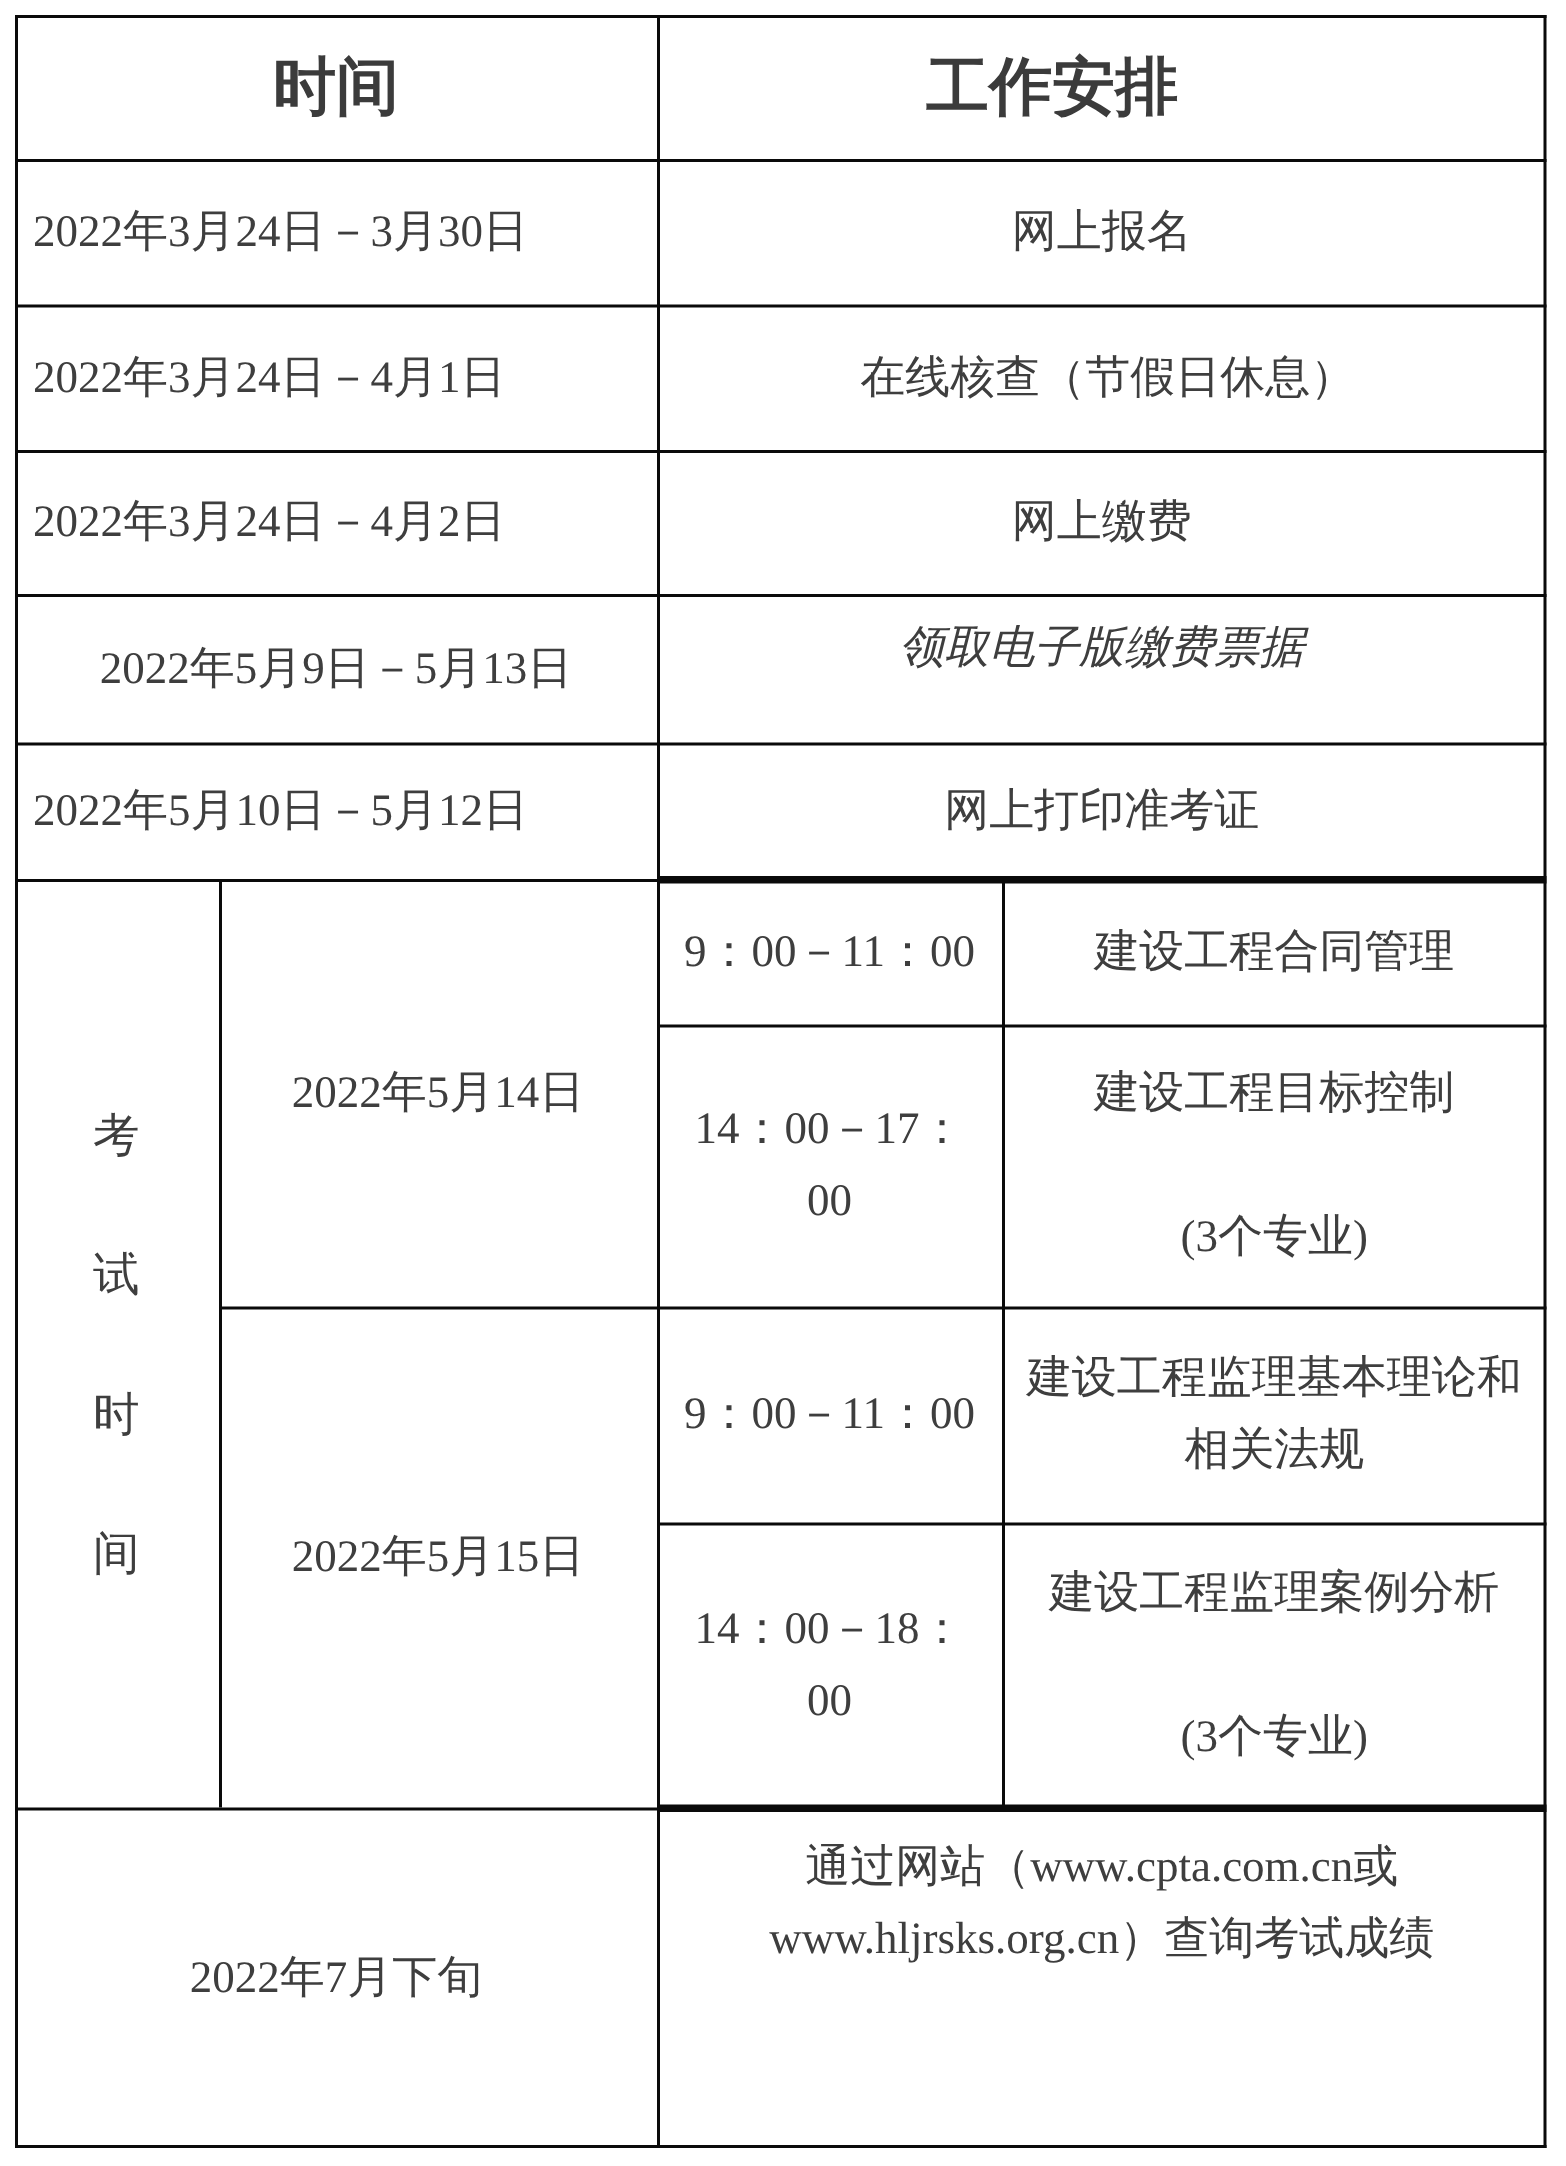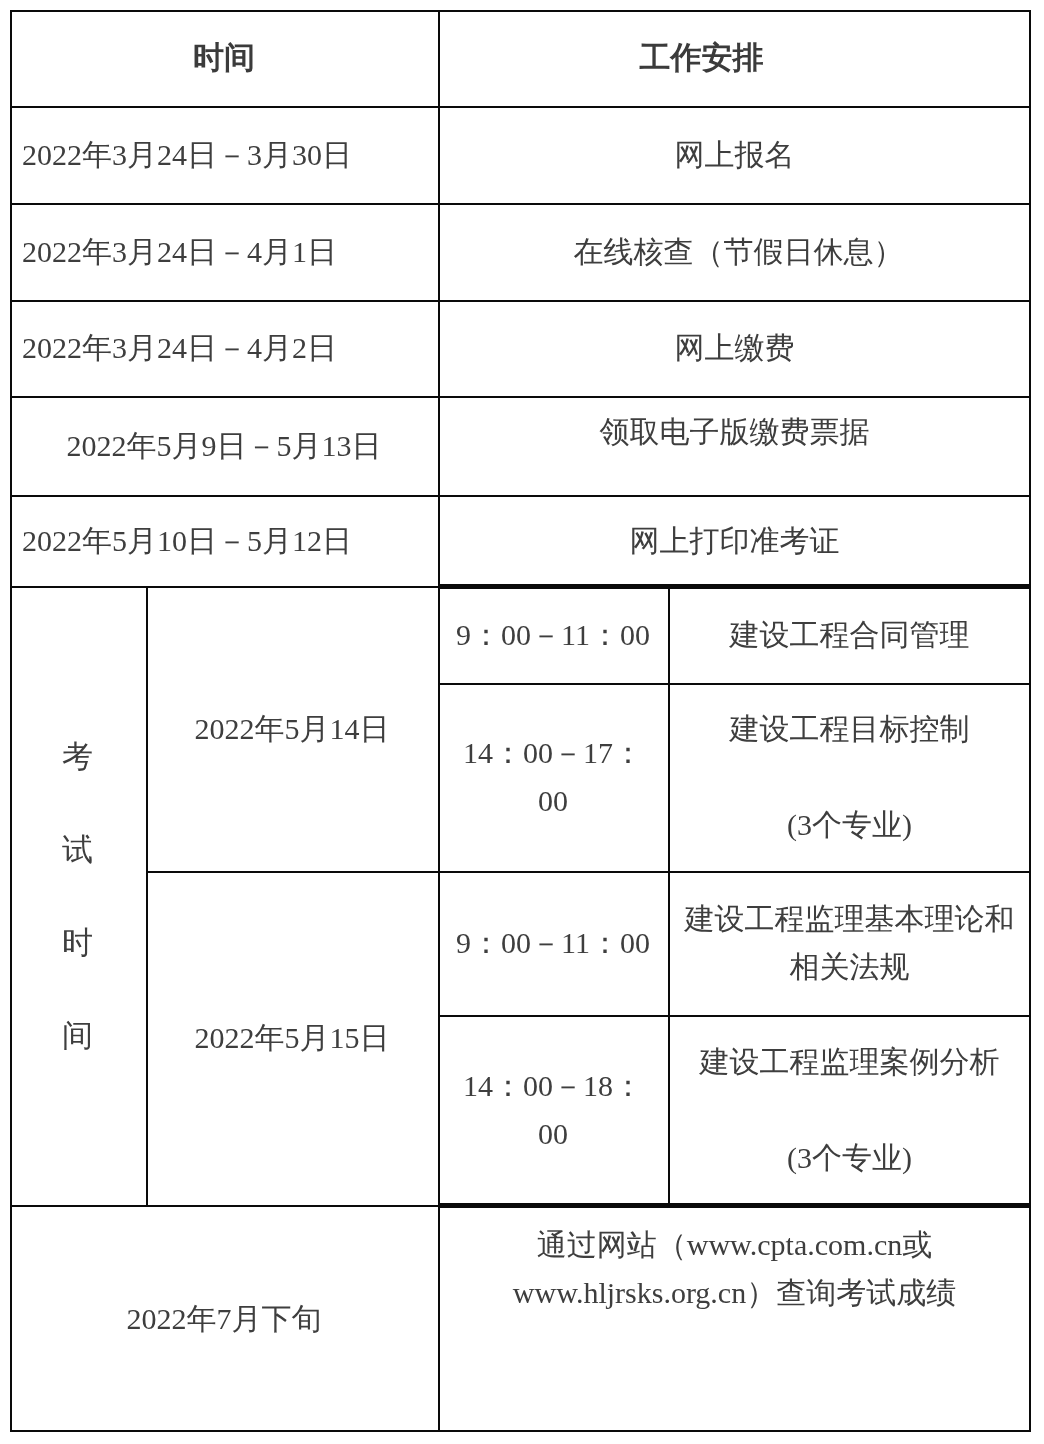--- a/index.html
+++ b/index.html
@@ -20,21 +20,21 @@
     line-height:48px;
     text-align:center;
     white-space:pre-line;
     box-sizing:border-box;
   }
   .cell.left{justify-content:flex-start;text-align:left;padding-left:12px;}
   .cell.top{align-items:flex-start;padding-top:16px;text-align:center;}
   .hdr{
     font-family:"Liberation Sans","DejaVu Sans",sans-serif;
     font-weight:bold;
-    font-size:31px;
+    font-size:42px;
     color:#3b3b3b;
   }
   .vlabel{
     line-height:93px;
     font-size:31px;
     letter-spacing:1px;
   }
   .gl{position:absolute;background:#0a0a0a;}
   .gl.h{height:2px;}
   .gl.h.thick{height:5px;}
@@ -51,21 +51,21 @@
   <div class="cell left" style="left:10px;top:106px;width:428px;height:97px;">2022年3月24日－3月30日</div>
   <div class="cell" style="left:438px;top:106px;width:593px;height:97px;">网上报名</div>
 
   <div class="cell left" style="left:10px;top:203px;width:428px;height:97px;">2022年3月24日－4月1日</div>
   <div class="cell" style="left:438px;top:203px;width:601px;height:97px;">在线核查（节假日休息）</div>
 
   <div class="cell left" style="left:10px;top:300px;width:428px;height:96px;">2022年3月24日－4月2日</div>
   <div class="cell" style="left:438px;top:300px;width:593px;height:96px;">网上缴费</div>
 
   <div class="cell" style="left:10px;top:396px;width:428px;height:99px;">2022年5月9日－5月13日</div>
-  <div class="cell" style="left:438px;top:396px;width:593px;height:71px;">领取电子版缴费票据</div>
+  <div class="cell" style="left:438px;top:396px;width:593px;height:71px;font-style:italic;">领取电子版缴费票据</div>
 
   <div class="cell left" style="left:10px;top:495px;width:428px;height:91px;">2022年5月10日－5月12日</div>
   <div class="cell" style="left:438px;top:495px;width:593px;height:91px;">网上打印准考证</div>
 
   <div class="cell vlabel" style="left:10px;top:586px;width:136px;height:619px;">考
 试
 时
 间</div>
 
   <div class="cell" style="left:146px;top:586px;width:292px;height:285px;">2022年5月14日</div>

